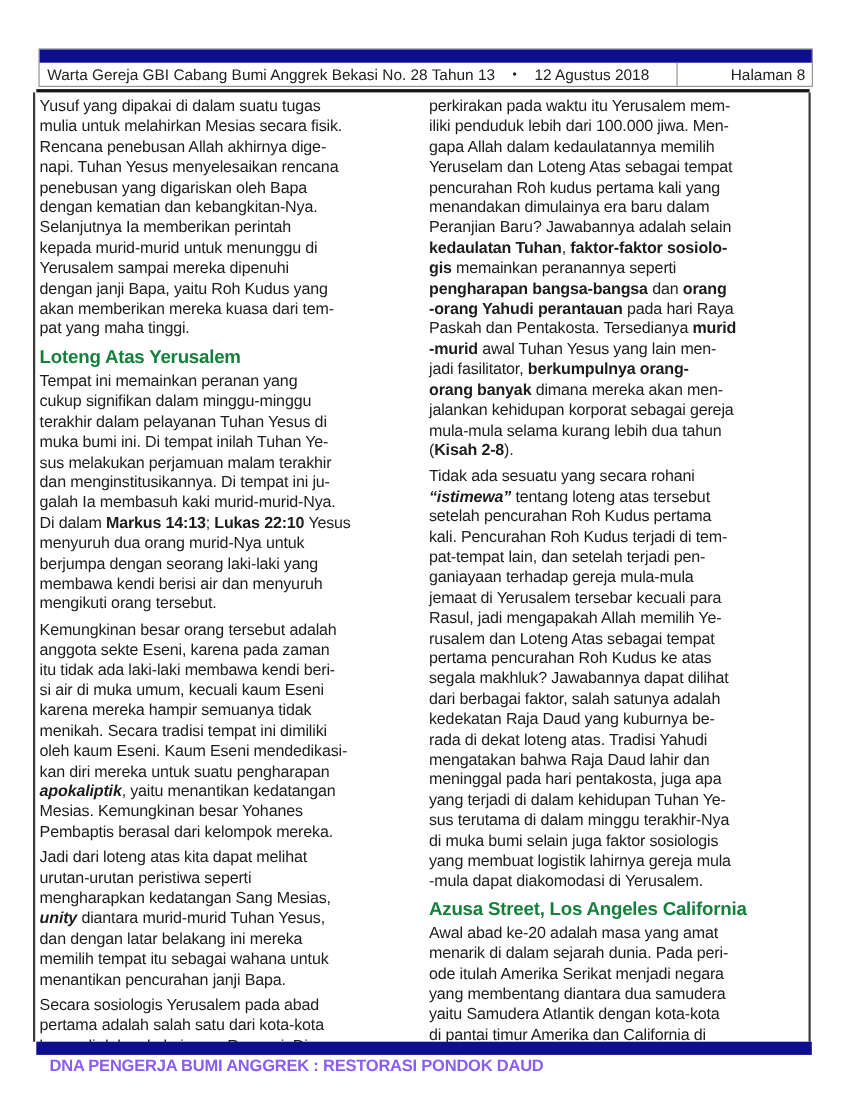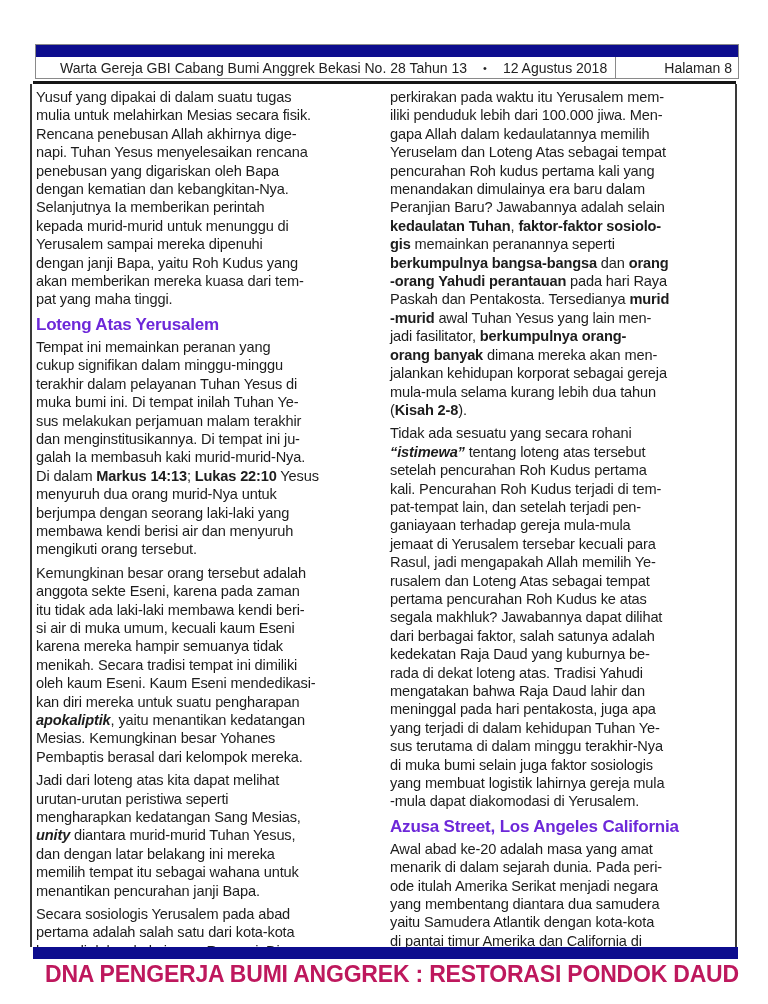--- a/index.html
+++ b/index.html
@@ -38,21 +38,20 @@
     color: #222;
   }
   .header-main {
     flex: 1;
     display: flex;
     align-items: center;
     padding-left: 7px;
     border-right: 1px solid #8a8a8a;
     white-space: nowrap;
     overflow: hidden;
-    margin-left: 17px;
   }
   .header-main .sep {
     margin: 0 16px;
     font-size: 11px;
   }
   .header-page {
     width: 116px;
     display: flex;
     align-items: center;
     justify-content: flex-end;
@@ -92,43 +91,43 @@
   .column.col2 { left: 390px; width: 347px; }
 
   .para {
     white-space: pre-line;
     margin: 0 0 5px 0;
   }
   .heading {
     font-weight: bold;
     font-size: 17px;
     line-height: 22px;
-    color: #6d28d9;
+    color: #15803d;
     margin: 2px 0 2px 0;
     letter-spacing: -0.2px;
   }
   .b { font-weight: bold; }
   .i { font-style: italic; text-align: right; }
 
   
   .footer-bar {
     position: absolute;
     left: 33px;
     top: 947px;
     width: 705px;
     height: 12px;
     background: #0d0d8e;
   }
   .footer-text {
     position: absolute;
     left: 45px;
     top: 961px;
-    font-size: 23px;
+    font-size: 15px;
     font-weight: bold;
-    color: #be185d;
+    color: #8b5cf6;
     letter-spacing: -0.2px;
   }
 </style>
 </head>
 <body>
 
 <div class="page">
 
   <div class="masthead">
     <div class="navy-bar"></div>
@@ -200,21 +199,21 @@
   <div class="column col2">
       <div class="para"><span>perkirakan pada waktu itu Yerusalem mem-
 iliki penduduk lebih dari 100.000 jiwa. Men-
 gapa Allah dalam kedaulatannya memilih
 Yeruselam dan Loteng Atas sebagai tempat
 pencurahan Roh kudus pertama kali yang
 menandakan dimulainya era baru dalam
 Peranjian Baru? Jawabannya adalah selain
 </span><span class="b">kedaulatan Tuhan</span><span>, </span><span class="b">faktor-faktor sosiolo-
 gis</span><span> memainkan peranannya seperti
-</span><span class="b">berkumpulnya bangsa-bangsa</span><span> dan </span><span class="b">orang
+</span><span class="b">pengharapan bangsa-bangsa</span><span> dan </span><span class="b">orang
 -orang Yahudi perantauan</span><span> pada hari Raya
 Paskah dan Pentakosta. Tersedianya </span><span class="b">murid
 -murid</span><span> awal Tuhan Yesus yang lain men-
 jadi fasilitator, </span><span class="b">berkumpulnya orang-
 orang banyak</span><span> dimana mereka akan men-
 jalankan kehidupan korporat sebagai gereja
 mula-mula selama kurang lebih dua tahun
 (</span><span class="b">Kisah 2-8</span><span>).</span></div>
       <div class="para"><span>Tidak ada sesuatu yang secara rohani
 </span><span class="b i">“istimewa”</span><span> tentang loteng atas tersebut

